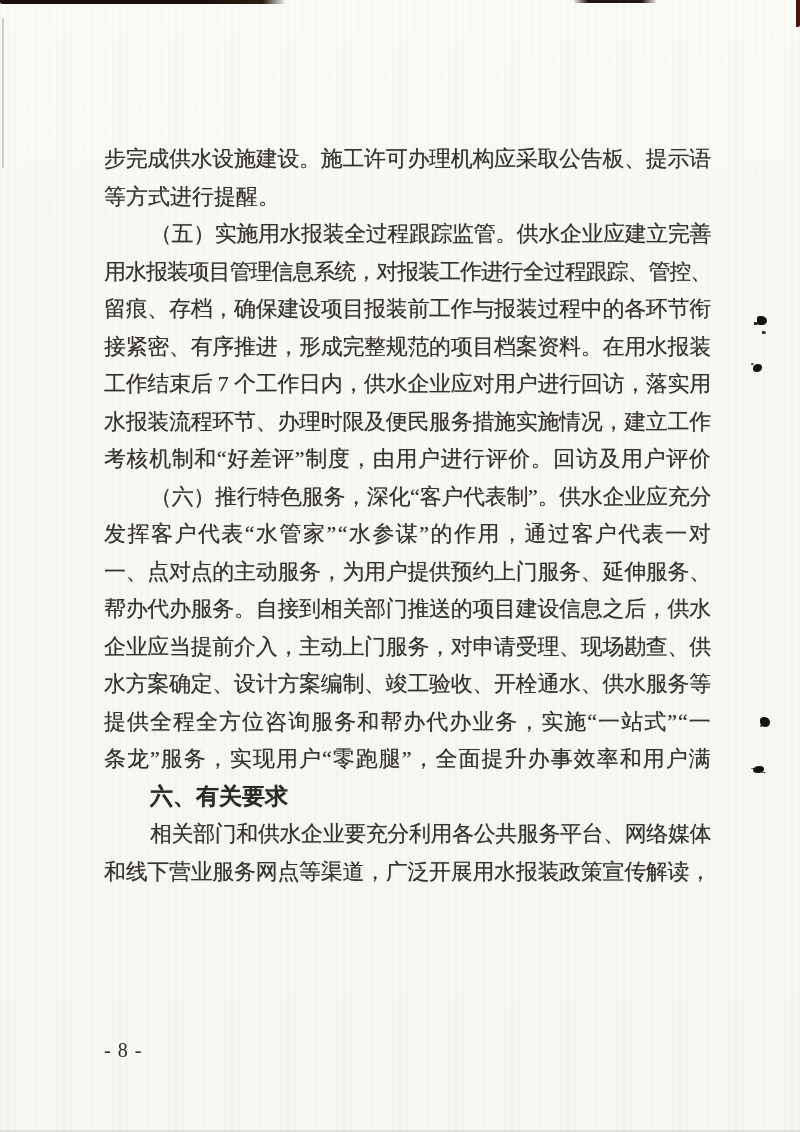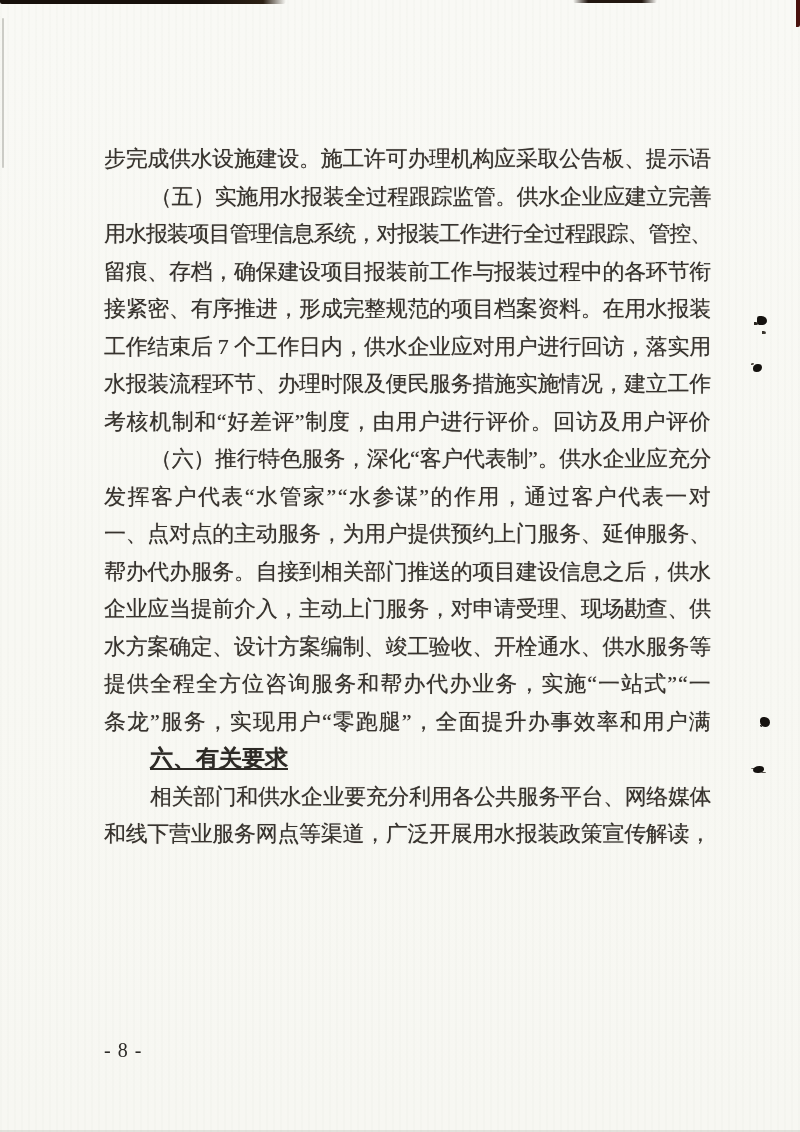--- a/index.html
+++ b/index.html
@@ -65,21 +65,20 @@
     white-space: pre;
   }
   .type-full { display: flex; justify-content: space-between; align-items: baseline; }
   .type-full span { white-space: pre; flex: 0 1 auto; min-width: 0; }
   .indent { padding-left: 46px; }
   .type-heading {
     font-family: "Liberation Sans", sans-serif;
     font-weight: 700;
     font-size: 23px;
     color: #2d2a26;
-    text-decoration: underline;
   }
   .page-number {
     position: absolute; left: 104px; top: 1039px;
     font-size: 20px; letter-spacing: 1px;
     color: #2c2a27;
     font-family: "Liberation Serif", serif;
   }
 </style>
 </head>
 <body>
@@ -91,20 +90,21 @@
   <div class="left-edge-line"></div>
   <div class="bottom-edge-line"></div>
 
   <div class="speck speck-1"></div>
   <div class="speck speck-2"></div>
   <div class="speck speck-3"></div>
   <div class="speck speck-4"></div>
 
   <div class="doc-body">
       <div class="line type-full"><span>步</span><span>完</span><span>成</span><span>供</span><span>水</span><span>设</span><span>施</span><span>建</span><span>设</span><span>。</span><span>施</span><span>工</span><span>许</span><span>可</span><span>办</span><span>理</span><span>机</span><span>构</span><span>应</span><span>采</span><span>取</span><span>公</span><span>告</span><span>板</span><span>、</span><span>提</span><span>示</span><span>语</span></div>
+      <div class="line type-end">等方式进行提醒。</div>
       <div class="line type-full indent"><span>（</span><span>五</span><span>）</span><span>实</span><span>施</span><span>用</span><span>水</span><span>报</span><span>装</span><span>全</span><span>过</span><span>程</span><span>跟</span><span>踪</span><span>监</span><span>管</span><span>。</span><span>供</span><span>水</span><span>企</span><span>业</span><span>应</span><span>建</span><span>立</span><span>完</span><span>善</span></div>
       <div class="line type-full"><span>用</span><span>水</span><span>报</span><span>装</span><span>项</span><span>目</span><span>管</span><span>理</span><span>信</span><span>息</span><span>系</span><span>统</span><span>，</span><span>对</span><span>报</span><span>装</span><span>工</span><span>作</span><span>进</span><span>行</span><span>全</span><span>过</span><span>程</span><span>跟</span><span>踪</span><span>、</span><span>管</span><span>控</span><span>、</span></div>
       <div class="line type-full"><span>留</span><span>痕</span><span>、</span><span>存</span><span>档</span><span>，</span><span>确</span><span>保</span><span>建</span><span>设</span><span>项</span><span>目</span><span>报</span><span>装</span><span>前</span><span>工</span><span>作</span><span>与</span><span>报</span><span>装</span><span>过</span><span>程</span><span>中</span><span>的</span><span>各</span><span>环</span><span>节</span><span>衔</span></div>
       <div class="line type-full"><span>接</span><span>紧</span><span>密</span><span>、</span><span>有</span><span>序</span><span>推</span><span>进</span><span>，</span><span>形</span><span>成</span><span>完</span><span>整</span><span>规</span><span>范</span><span>的</span><span>项</span><span>目</span><span>档</span><span>案</span><span>资</span><span>料</span><span>。</span><span>在</span><span>用</span><span>水</span><span>报</span><span>装</span></div>
       <div class="line type-full"><span>工</span><span>作</span><span>结</span><span>束</span><span>后</span><span> </span><span>7</span><span> </span><span>个</span><span>工</span><span>作</span><span>日</span><span>内</span><span>，</span><span>供</span><span>水</span><span>企</span><span>业</span><span>应</span><span>对</span><span>用</span><span>户</span><span>进</span><span>行</span><span>回</span><span>访</span><span>，</span><span>落</span><span>实</span><span>用</span></div>
       <div class="line type-full"><span>水</span><span>报</span><span>装</span><span>流</span><span>程</span><span>环</span><span>节</span><span>、</span><span>办</span><span>理</span><span>时</span><span>限</span><span>及</span><span>便</span><span>民</span><span>服</span><span>务</span><span>措</span><span>施</span><span>实</span><span>施</span><span>情</span><span>况</span><span>，</span><span>建</span><span>立</span><span>工</span><span>作</span></div>
       <div class="line type-full"><span>考</span><span>核</span><span>机</span><span>制</span><span>和</span><span>“</span><span>好</span><span>差</span><span>评</span><span>”</span><span>制</span><span>度</span><span>，</span><span>由</span><span>用</span><span>户</span><span>进</span><span>行</span><span>评</span><span>价</span><span>。</span><span>回</span><span>访</span><span>及</span><span>用</span><span>户</span><span>评</span><span>价</span></div>
       <div class="line type-full indent"><span>（</span><span>六</span><span>）</span><span>推</span><span>行</span><span>特</span><span>色</span><span>服</span><span>务</span><span>，</span><span>深</span><span>化</span><span>“</span><span>客</span><span>户</span><span>代</span><span>表</span><span>制</span><span>”</span><span>。</span><span>供</span><span>水</span><span>企</span><span>业</span><span>应</span><span>充</span><span>分</span></div>
       <div class="line type-full"><span>发</span><span>挥</span><span>客</span><span>户</span><span>代</span><span>表</span><span>“</span><span>水</span><span>管</span><span>家</span><span>”</span><span>“</span><span>水</span><span>参</span><span>谋</span><span>”</span><span>的</span><span>作</span><span>用</span><span>，</span><span>通</span><span>过</span><span>客</span><span>户</span><span>代</span><span>表</span><span>一</span><span>对</span></div>
       <div class="line type-full"><span>一</span><span>、</span><span>点</span><span>对</span><span>点</span><span>的</span><span>主</span><span>动</span><span>服</span><span>务</span><span>，</span><span>为</span><span>用</span><span>户</span><span>提</span><span>供</span><span>预</span><span>约</span><span>上</span><span>门</span><span>服</span><span>务</span><span>、</span><span>延</span><span>伸</span><span>服</span><span>务</span><span>、</span></div>

